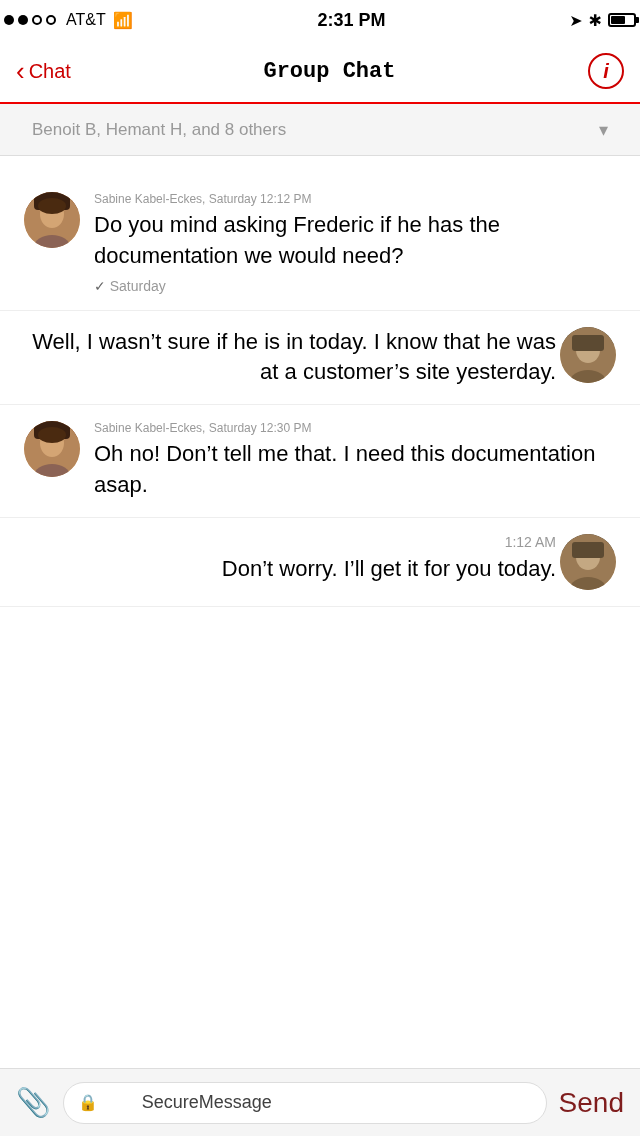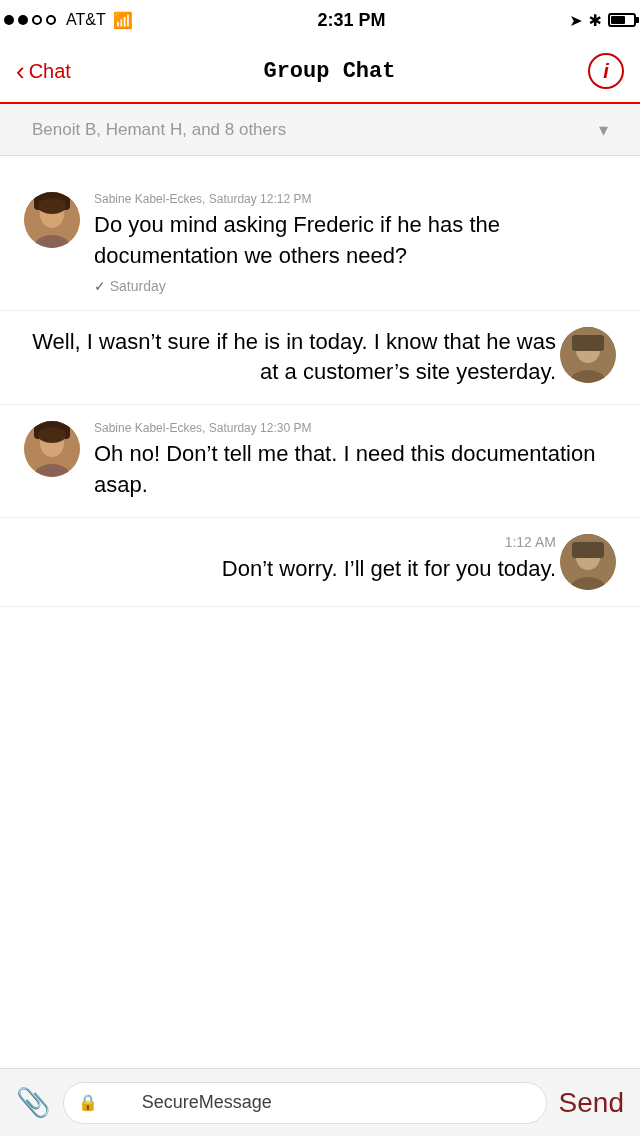--- a/index.html
+++ b/index.html
@@ -352,21 +352,21 @@
           <ellipse cx="28" cy="55" rx="18" ry="12" fill="#8B6355"></ellipse>
           <rect x="10" y="0" width="36" height="18" rx="4" fill="#3a2010"></rect>
           <ellipse cx="28" cy="14" rx="14" ry="8" fill="#4a2a10"></ellipse>
         </svg>
       </div>
       <div class="message-content">
         <div class="message-meta">
           <span>Sabine Kabel-Eckes</span>,
           <span>Saturday 12:12 PM</span>
         </div>
-        <div class="message-text-incoming">Do you mind asking Frederic if he has the documentation we others need?</div>
+        <div class="message-text-incoming">Do you mind asking Frederic if he has the documentation we would need?</div>
         <div class="message-status">
           <span class="checkmark">✓</span>
           <span>Saturday</span>
         </div>
       </div>
     </div>
   </div>
 
   <div class="message-row">
     <div class="message-outgoing">

